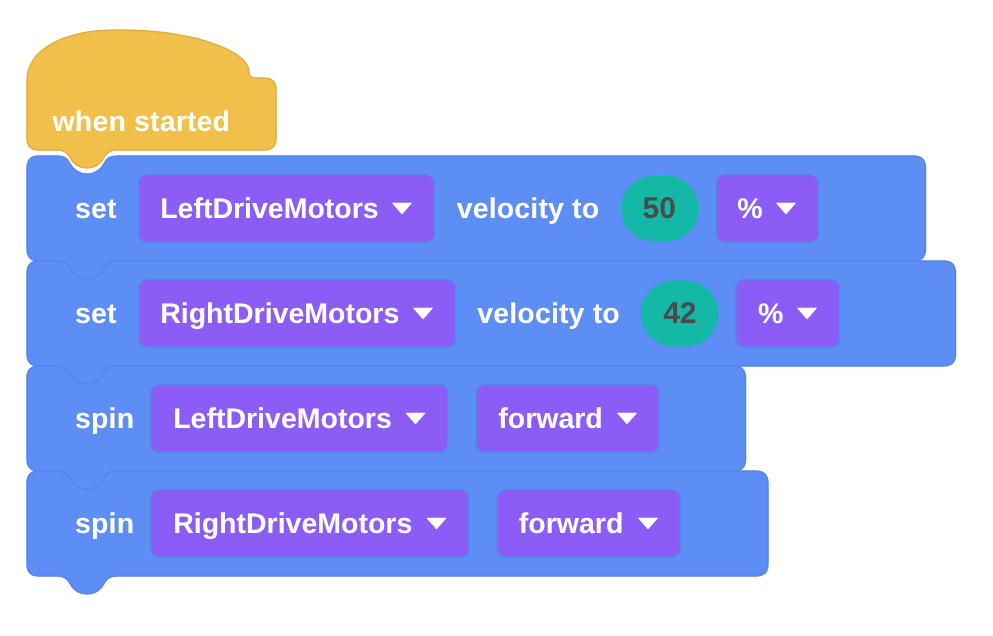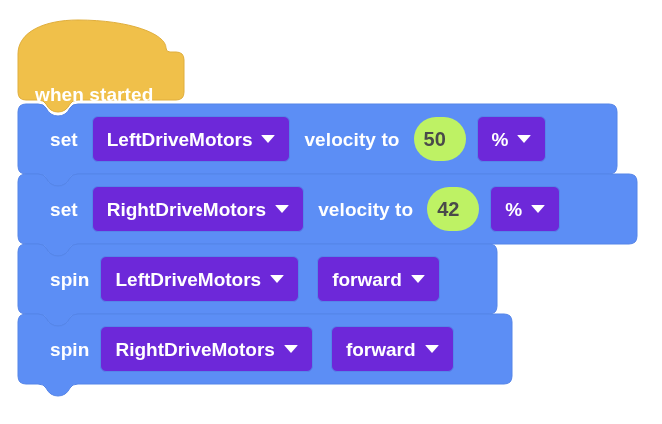--- a/index.html
+++ b/index.html
@@ -43,22 +43,21 @@
     gap: 0px;
     padding-left: 32px;
     white-space: nowrap;
   }
 
   
   .hat-block { left: 18px; top: 18px; width: 166px; height: 86px; }
   .hat-block .block-content {
     padding-left: 17px;
     height: 78px;
-    top: 8px;
-    align-items: flex-end;
+    top: 24px;
     padding-bottom: 14px;
   }
 
   
   .lbl {
     color: #ffffff;
     font-size: 19px;
     font-weight: bold;
     letter-spacing: 0.1px;
     line-height: 1;
@@ -67,21 +66,21 @@
 
   
   .dropdown {
     display: inline-flex;
     align-items: center;
     justify-content: center;
     gap: 9px;
     height: 46px;
     padding: 0 14px;
     border-radius: 6px;
-    background: #6d28d9;
+    background: #8b5cf6;
     border: 1px solid #5585e8;
     box-sizing: border-box;
   }
   .dropdown .dd-text {
     color: #ffffff;
     font-size: 19px;
     font-weight: bold;
     line-height: 1;
   }
   .arrow {
@@ -90,25 +89,26 @@
     border-right: 7px solid transparent;
     border-top: 8px solid #ffffff;
     border-radius: 1px;
     flex: 0 0 auto;
   }
 
   
   .num-field {
     display: inline-flex;
     align-items: center;
+    justify-content: center;
     min-width: 52px;
     height: 44px;
     padding: 0 10px;
     border-radius: 24px;
-    background: #bef264;
+    background: #14b8a6;
     box-sizing: border-box;
   }
   .num-field .num-text {
     color: #4a4a4a;
     font-size: 20px;
     font-weight: bold;
     line-height: 1;
   }
 
   .gap-s { width: 11px; flex: 0 0 auto; }

